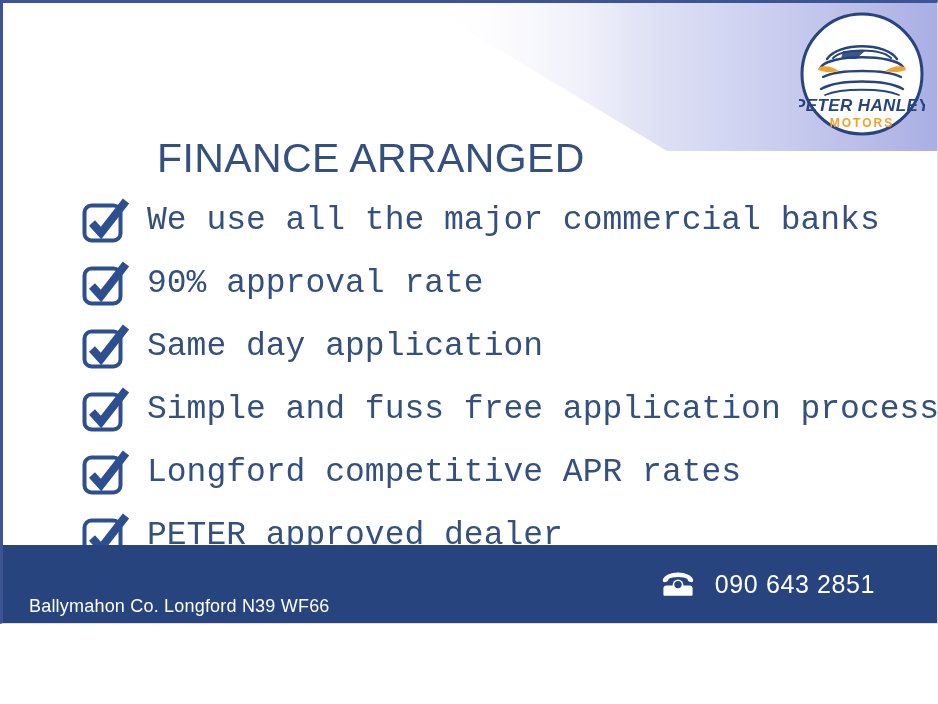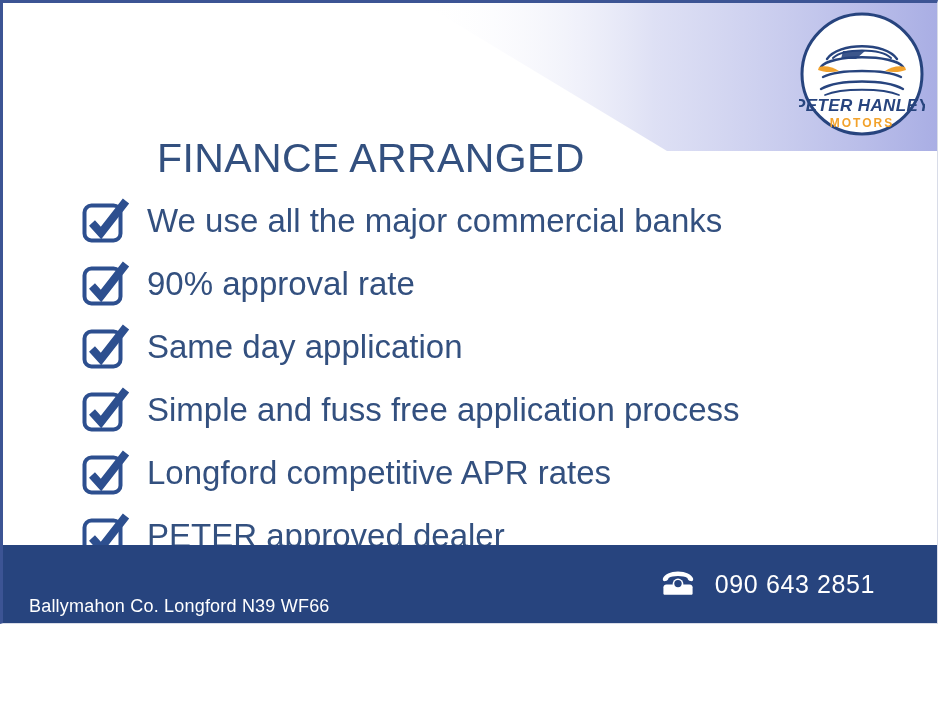--- a/index.html
+++ b/index.html
@@ -77,21 +77,21 @@
     width: 52px;
     height: 46px;
     margin-right: 14px;
   }
   .check-icon svg { display: block; }
   .benefit-text {
     font-size: 33px;
     color: #33507f;
     line-height: 1;
     white-space: nowrap;
-    font-family: Liberation Sans, sans-serif;
+    font-family: Liberation Mono, monospace;
   }
 
   
   #footer-bar {
     position: absolute;
     left: 0;
     right: 0;
     bottom: 0;
     height: 78px;
     background: #27447e;
@@ -103,21 +103,21 @@
   }
   #footer-address {
     color: #ffffff;
     font-size: 18px;
     letter-spacing: 0.2px;
     white-space: nowrap;
     margin-top: 44px;
   }
   #footer-phone {
     display: flex;
-    align-items: flex-start;
+    align-items: center;
     gap: 20px;
     padding-right: 40px;
   }
   #phone-icon {
     width: 34px;
     height: 26px;
     color: #ffffff;
   }
   #phone-icon svg { display: block; }
   #footer-phone-number {

